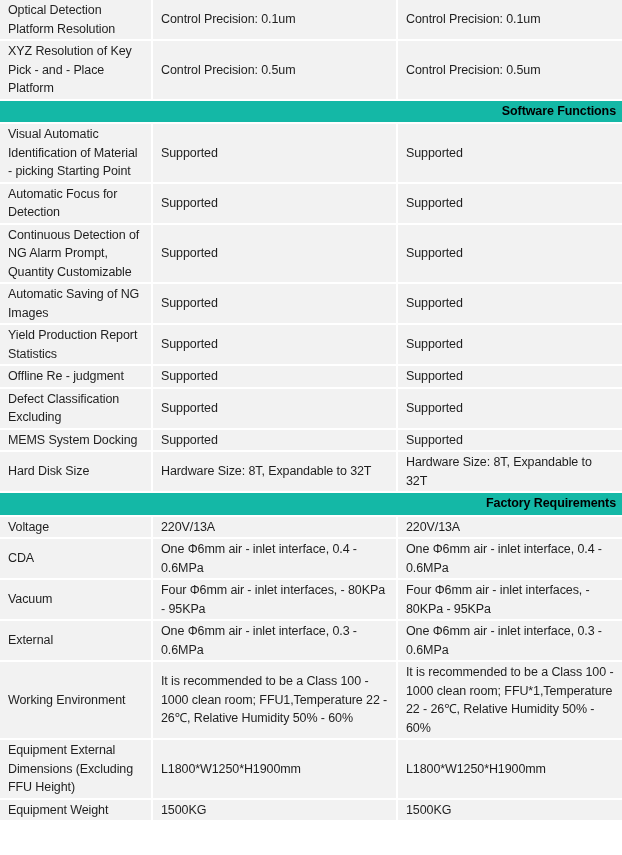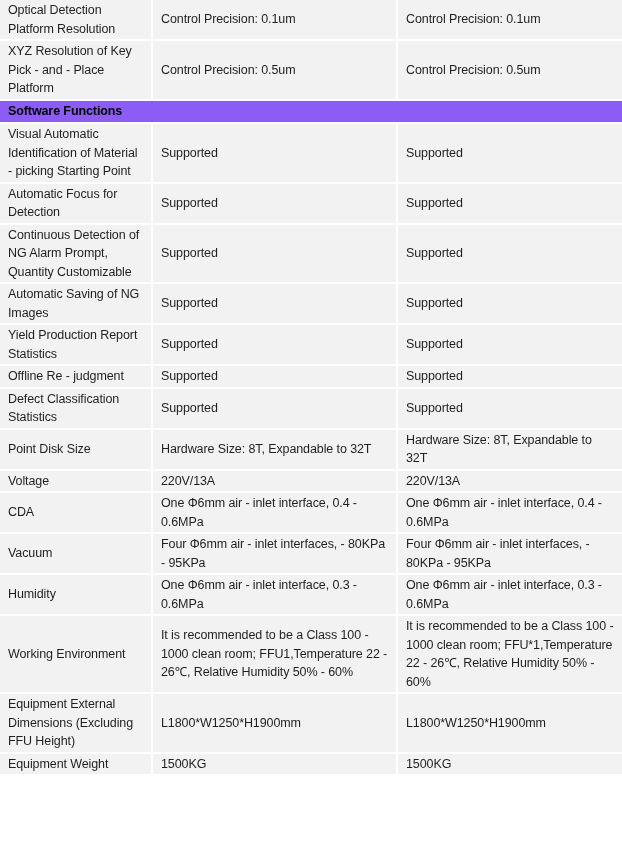--- a/index.html
+++ b/index.html
@@ -31,25 +31,26 @@
     line-height: 18.5px;
     padding: 1px 6px 1px 8px;
     word-wrap: break-word;
   }
   td.label { padding-right: 8px; margin-top: 24px; }
   tr td:first-child { border-left: none; }
   tr td:last-child  { border-right: none; }
   tr:first-child td { border-top: none; }
   tr:last-child td  { border-bottom: none; }
   td.section {
-    background: #8b5cf6;
+    background: #14b8a6;
     color: #000000;
     font-weight: bold;
     line-height: 17.5px;
     padding: 2px 6px 2px 8px;
+    text-align: right;
   }
 </style>
 </head>
 <body>
 
 <div class="page">
   <table class="spec-table">
     <colgroup>
       <col class="c-label">
       <col class="c-val1">
@@ -93,46 +94,54 @@
           <td class="label">Yield Production Report Statistics</td>
           <td class="value">Supported</td>
           <td class="value">Supported</td>
         </tr>
         <tr>
           <td class="label">Offline Re - judgment</td>
           <td class="value">Supported</td>
           <td class="value">Supported</td>
         </tr>
         <tr>
-          <td class="label">Defect Classification Statistics</td>
+          <td class="label">Defect Classification Excluding</td>
           <td class="value">Supported</td>
           <td class="value">Supported</td>
         </tr>
         <tr>
-          <td class="label">Point Disk Size</td>
+          <td class="label">MEMS System Docking</td>
+          <td class="value">Supported</td>
+          <td class="value">Supported</td>
+        </tr>
+        <tr>
+          <td class="label">Hard Disk Size</td>
           <td class="value">Hardware Size: 8T, Expandable to 32T</td>
           <td class="value">Hardware Size: 8T, Expandable to 32T</td>
+        </tr>
+        <tr>
+          <td colspan="3" class="section">Factory Requirements</td>
         </tr>
         <tr>
           <td class="label">Voltage</td>
           <td class="value">220V/13A</td>
           <td class="value">220V/13A</td>
         </tr>
         <tr>
           <td class="label">CDA</td>
           <td class="value">One Φ6mm air - inlet interface, 0.4 - 0.6MPa</td>
           <td class="value">One Φ6mm air - inlet interface, 0.4 - 0.6MPa</td>
         </tr>
         <tr>
           <td class="label">Vacuum</td>
           <td class="value">Four Φ6mm air - inlet interfaces, - 80KPa - 95KPa</td>
           <td class="value">Four Φ6mm air - inlet interfaces, - 80KPa - 95KPa</td>
         </tr>
         <tr>
-          <td class="label">Humidity</td>
+          <td class="label">External</td>
           <td class="value">One Φ6mm air - inlet interface, 0.3 - 0.6MPa</td>
           <td class="value">One Φ6mm air - inlet interface, 0.3 - 0.6MPa</td>
         </tr>
         <tr>
           <td class="label">Working Environment</td>
           <td class="value">It is recommended to be a Class 100 - 1000 clean room; FFU1,Temperature 22 - 26℃, Relative Humidity 50% - 60%</td>
           <td class="value">It is recommended to be a Class 100 - 1000 clean room; FFU*1,Temperature 22 - 26℃, Relative Humidity 50% - 60%</td>
         </tr>
         <tr>
           <td class="label">Equipment External Dimensions (Excluding FFU Height)</td>

